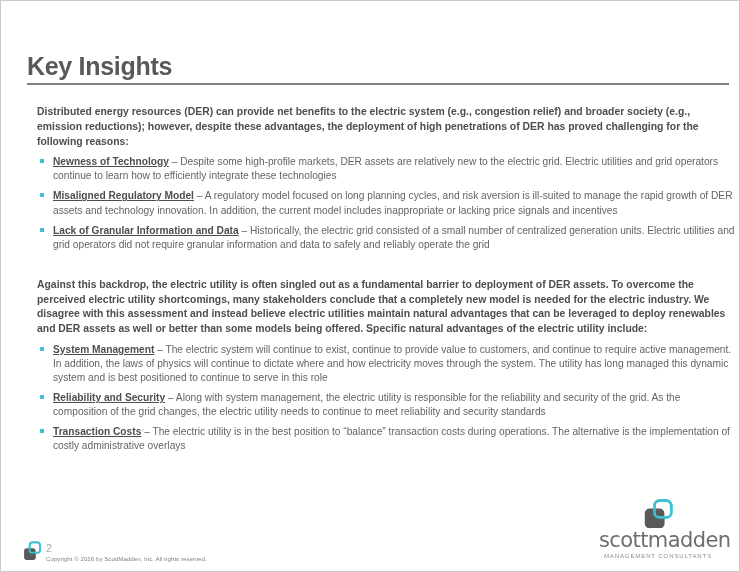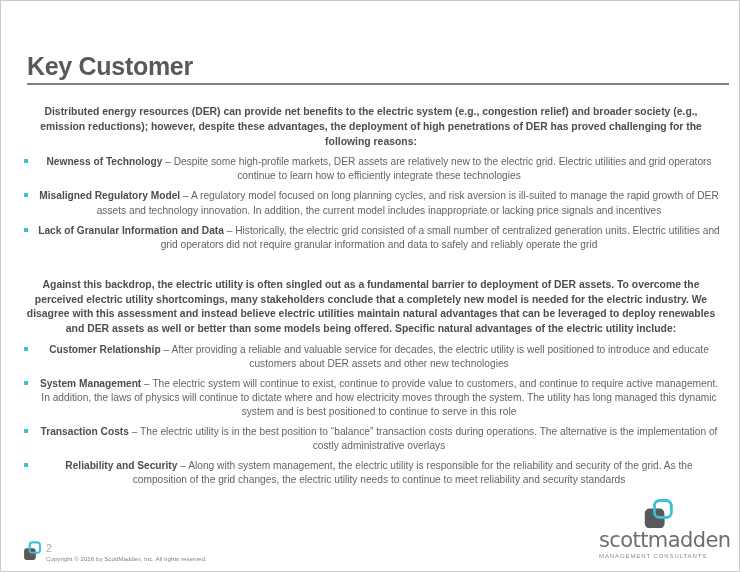--- a/index.html
+++ b/index.html
@@ -36,25 +36,24 @@
   }
   .title-rule {
     margin-top: 4px;
     width: 702px;
     height: 2px;
     background: #808285;
   }
   
   .body {
     position: absolute;
-    left: 20px;
+    left: 36px;
     top: 104px;
     width: 700px;
     color: #595a5c;
-    text-align: center;
   }
   .lead {
     font-size: 10.4px;
     font-weight: bold;
     line-height: 1.42;
     color: #4d4e50;
     margin: 0;
   }
   .lead.second {
     margin-top: 26px;
@@ -76,20 +75,21 @@
     position: absolute;
     left: 3px;
     top: 4px;
     width: 4px;
     height: 4px;
     background: #3fc0d3;
   }
   ul.bullets li .term {
     font-weight: bold;
     color: #4d4e50;
+    text-decoration: underline;
   }
   
   .footer-left {
     position: absolute;
     left: 20px;
     bottom: 8px;
     display: flex;
     align-items: flex-end;
   }
   .footer-mark {
@@ -114,21 +114,21 @@
     font-size: 6.2px;
     color: #808285;
     line-height: 1.1;
     white-space: nowrap;
   }
   .logo {
     position: absolute;
     right: 22px;
     bottom: 12px;
     width: 118px;
-    text-align: left;
+    text-align: center;
   }
   .logo-mark {
     width: 36px;
     height: 30px;
     margin: 0 auto 2px auto;
     display: block;
   }
   .logo-word {
     font-size: 21px;
     color: #6d6e71;
@@ -142,21 +142,21 @@
     letter-spacing: 0.9px;
     margin-top: 2px;
   }
 </style>
 </head>
 <body>
 
 <div class="slide">
 
   <div class="title-block">
-    <h1 class="slide-title">Key Customer</h1>
+    <h1 class="slide-title">Key Insights</h1>
     <div class="title-rule"></div>
   </div>
 
   <div class="body">
 
     <p class="lead">Distributed energy resources (DER) can provide net benefits to the electric system (e.g., congestion relief) and broader society (e.g., emission reductions); however, despite these advantages, the deployment of high penetrations of DER has proved challenging for the following reasons:</p>
 
     <ul class="bullets">
       <li>
         <span class="marker"></span><span class="term">Newness of Technology</span><span> – Despite some high-profile markets, DER assets are relatively new to the electric grid. Electric utilities and grid operators continue to learn how to efficiently integrate these technologies</span>
@@ -166,30 +166,27 @@
       </li>
       <li>
         <span class="marker"></span><span class="term">Lack of Granular Information and Data</span><span> – Historically, the electric grid consisted of a small number of centralized generation units. Electric utilities and grid operators did not require granular information and data to safely and reliably operate the grid</span>
       </li>
     </ul>
 
     <p class="lead second">Against this backdrop, the electric utility is often singled out as a fundamental barrier to deployment of DER assets. To overcome the perceived electric utility shortcomings, many stakeholders conclude that a completely new model is needed for the electric industry. We disagree with this assessment and instead believe electric utilities maintain natural advantages that can be leveraged to deploy renewables and DER assets as well or better than some models being offered. Specific natural advantages of the electric utility include:</p>
 
     <ul class="bullets">
       <li>
-        <span class="marker"></span><span class="term">Customer Relationship</span><span> – After providing a reliable and valuable service for decades, the electric utility is well positioned to introduce and educate customers about DER assets and other new technologies</span>
-      </li>
-      <li>
         <span class="marker"></span><span class="term">System Management</span><span> – The electric system will continue to exist, continue to provide value to customers, and continue to require active management. In addition, the laws of physics will continue to dictate where and how electricity moves through the system. The utility has long managed this dynamic system and is best positioned to continue to serve in this role</span>
       </li>
       <li>
+        <span class="marker"></span><span class="term">Reliability and Security</span><span> – Along with system management, the electric utility is responsible for the reliability and security of the grid. As the composition of the grid changes, the electric utility needs to continue to meet reliability and security standards</span>
+      </li>
+      <li>
         <span class="marker"></span><span class="term">Transaction Costs</span><span> – The electric utility is in the best position to “balance” transaction costs during operations. The alternative is the implementation of costly administrative overlays</span>
-      </li>
-      <li>
-        <span class="marker"></span><span class="term">Reliability and Security</span><span> – Along with system management, the electric utility is responsible for the reliability and security of the grid. As the composition of the grid changes, the electric utility needs to continue to meet reliability and security standards</span>
       </li>
     </ul>
 
   </div>
 
   <div class="footer-left">
     <svg class="footer-mark" viewBox="0 0 32 32">
       <rect x="12.5" y="3.5" width="15" height="15" rx="4" ry="4" fill="none" stroke="#3fc0d3" stroke-width="2.6"></rect>
       <path d="M8.5,12 h9 a4,4 0 0 1 4,4 v9 a4,4 0 0 1 -4,4 h-9 a4,4 0 0 1 -4,-4 v-9 a4,4 0 0 1 4,-4 z" fill="#58595b"></path>
       <path d="M17.5,12 a4,4 0 0 1 4,4 v2.5 h6 v-6 z" fill="#ffffff"></path>

